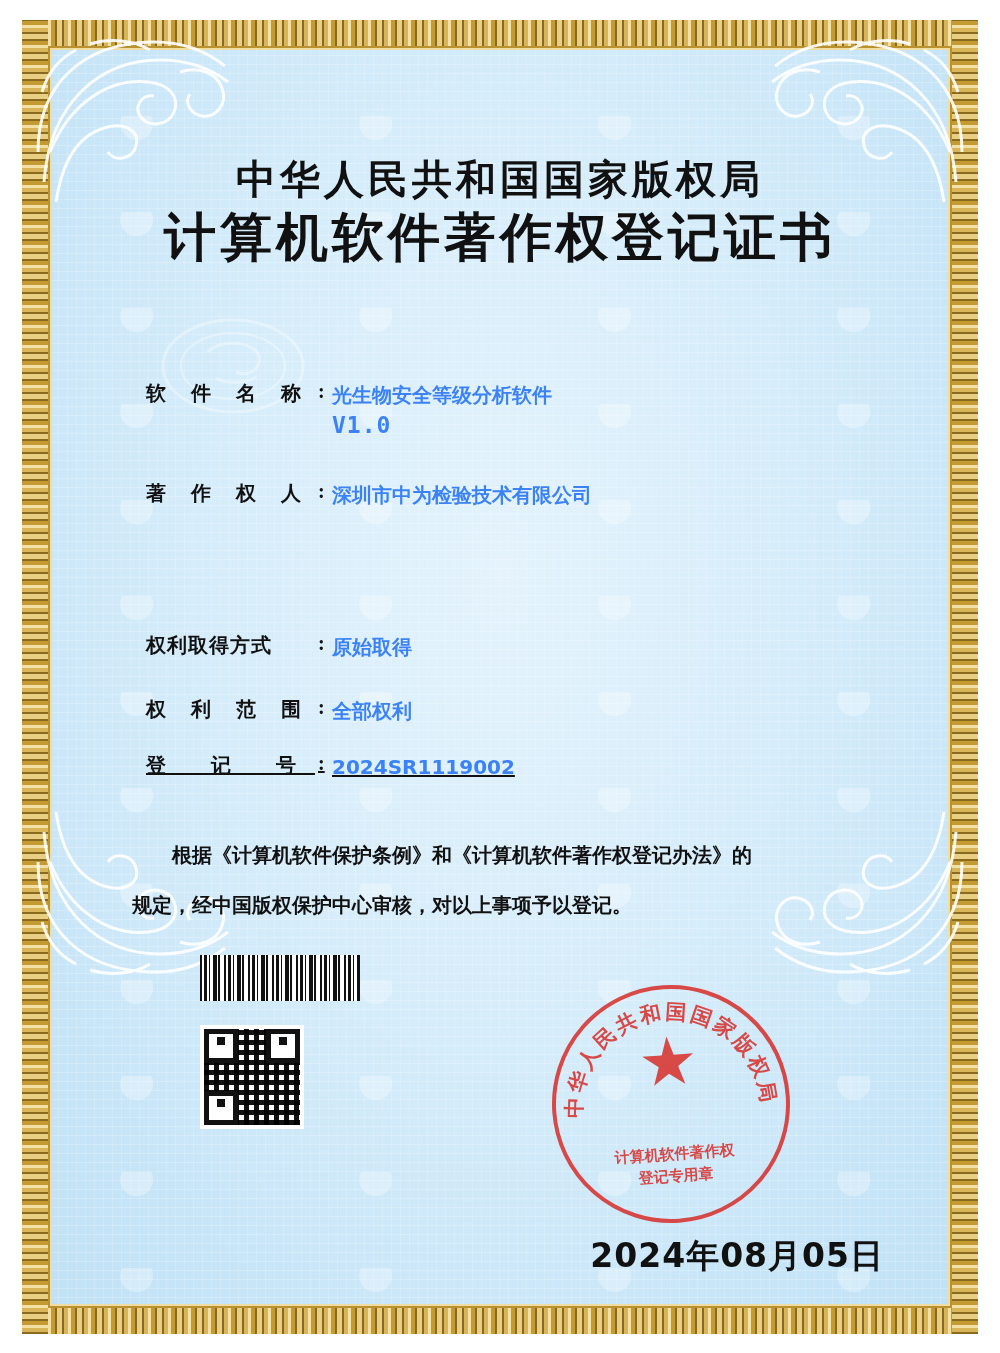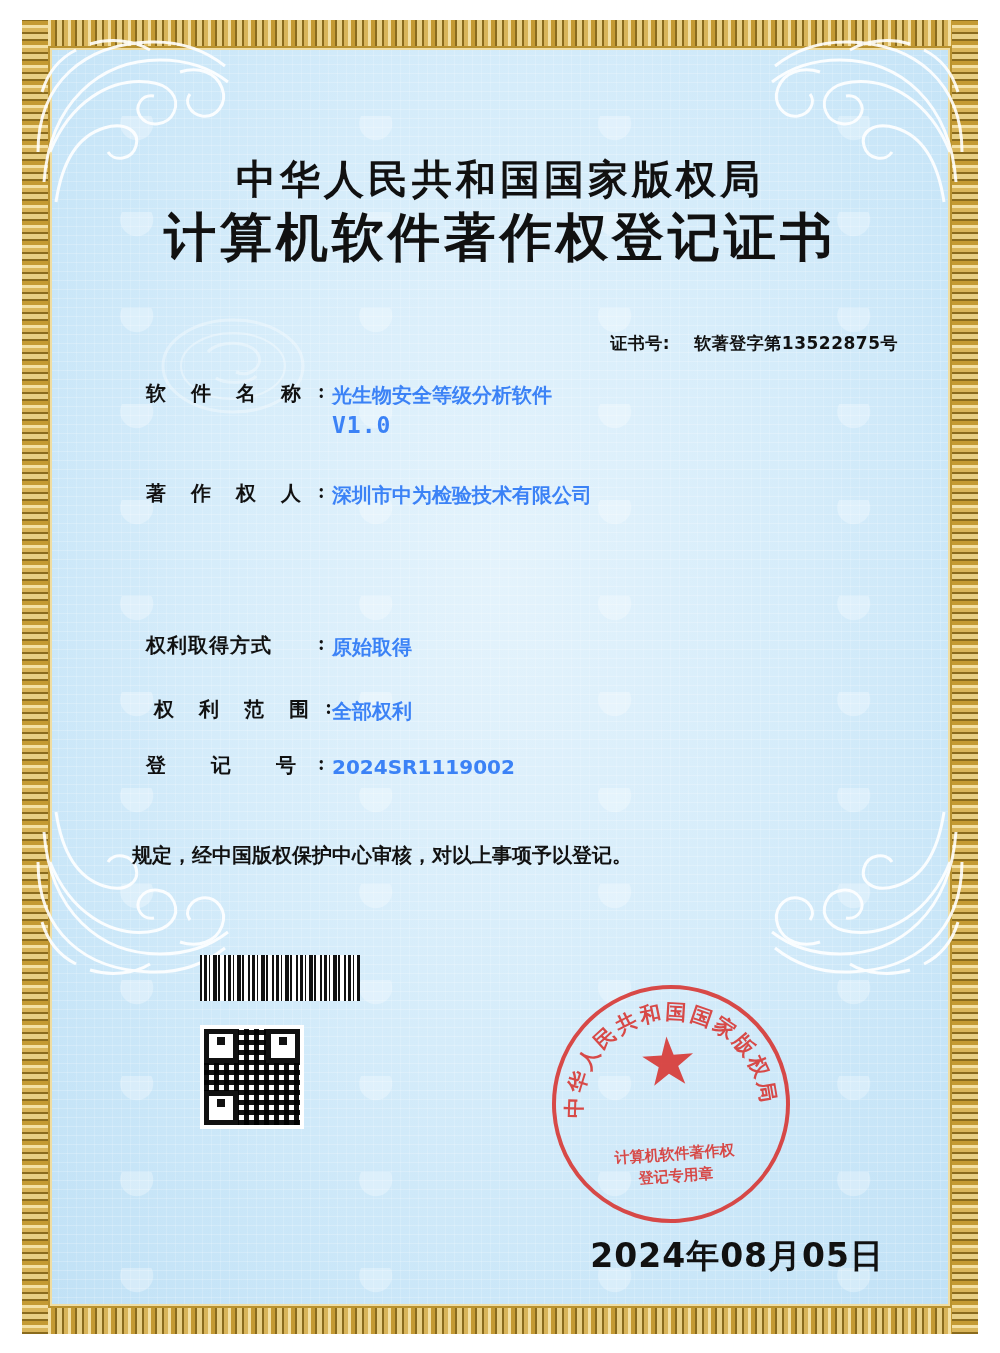--- a/index.html
+++ b/index.html
@@ -347,24 +347,20 @@
 
     <div class="emblem-watermark">
       <svg viewBox="0 0 150 108" width="150" height="108" aria-hidden="true">
         <ellipse cx="75" cy="54" rx="70" ry="46" fill="none" stroke="#ffffff" stroke-width="3"></ellipse>
         <ellipse cx="75" cy="54" rx="52" ry="33" fill="none" stroke="#ffffff" stroke-width="2"></ellipse>
         <path d="M50,40 C60,28 92,28 100,42 C106,54 92,66 78,60" fill="none" stroke="#ffffff" stroke-width="3"></path>
         <path d="M58,66 C66,72 92,72 98,64" fill="none" stroke="#ffffff" stroke-width="3"></path>
       </svg>
     </div>
 
-    <div class="cert-no">
-      <span class="label">证书号:</span>
-      <span>软著登字第13522875号</span>
-    </div>
 
     <div class="fields">
 
       <div class="field-row">
         <div class="field-label sp4">软 件 名 称</div>
         <div class="field-colon">:</div>
         <div class="field-value">
           <div>光生物安全等级分析软件</div>
           <div class="mono">V1.0</div>
         </div>
@@ -377,35 +373,36 @@
       </div>
 
       <div class="gap-block"></div>
 
       <div class="field-row">
         <div class="field-label">权利取得方式</div>
         <div class="field-colon">:</div>
         <div class="field-value">原始取得</div>
       </div>
 
-      <div class="field-row" style="margin-top:34px;text-align:right;">
+      <div class="field-row" style="margin-top:34px;">
         <div class="field-label sp4">权 利 范 围</div>
         <div class="field-colon">:</div>
         <div class="field-value">全部权利</div>
       </div>
 
-      <div class="field-row" style="margin-top:20px;">
+      <div class="field-row" style="margin-top:20px;text-decoration:underline;">
         <div class="field-label sp4" style="letter-spacing:19px;">登 记 号</div>
         <div class="field-colon">:</div>
         <div class="field-value">2024SR1119002</div>
       </div>
 
     </div>
 
     <div class="statement">
+      <div><span class="indent"></span><span>根据《计算机软件保护条例》和《计算机软件著作权登记办法》的</span></div>
       <div>规定，经中国版权保护中心审核，对以上事项予以登记。</div>
     </div>
 
     <div class="barcode"></div>
 
     <div class="qrcode">
       <div class="qr-eye" style="left:0;top:0;">
           <i></i>
         </div>
       <div class="qr-eye" style="right:0;top:0;">

